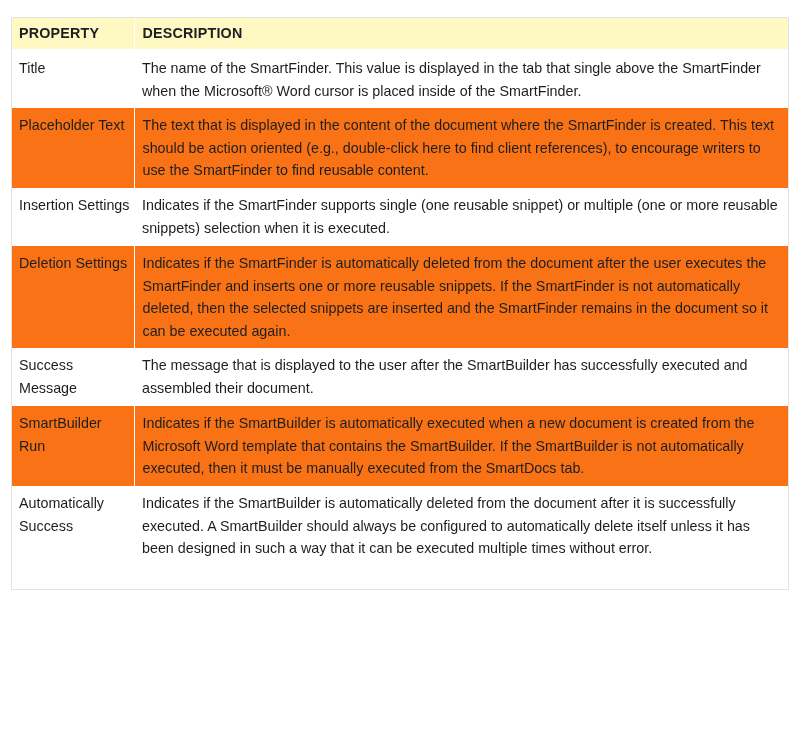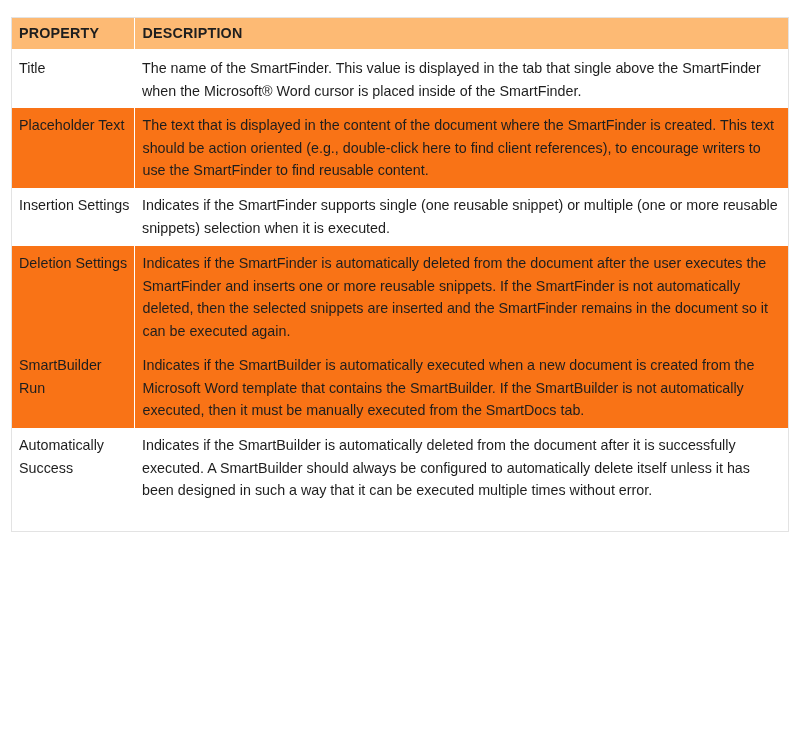--- a/index.html
+++ b/index.html
@@ -31,21 +31,21 @@
     col.c1 { width: 122px; }
     col.c2 { width: auto; }
     th, td {
       text-align: left;
       vertical-align: top;
       font-size: 14.3px;
       line-height: 22.5px;
       padding: 0;
     }
     thead th {
-      background: #fdba74;
+      background: #fef9c3;
       font-weight: bold;
       height: 31px;
       line-height: 31px;
       letter-spacing: 0.2px;
       border-bottom: 2px solid #ffffff;
     }
     thead th.h1 { padding-left: 7px; border-right: 1px solid #ffffff; }
     thead th.h2 { padding-left: 8px; }
     tbody td.prop { padding: 6px 4px 6px 7px; margin-left: 42px; }
     tbody td.desc { padding: 6px 8px 6px 8px; }
@@ -87,20 +87,24 @@
         <td class="desc">The text that is displayed in the content of the document where the SmartFinder is created. This text should be action oriented (e.g., double-click here to find client references), to encourage writers to use the SmartFinder to find reusable content.</td>
       </tr>
       <tr class="row-insertion">
         <td class="prop">Insertion Settings</td>
         <td class="desc">Indicates if the SmartFinder supports single (one reusable snippet) or multiple (one or more reusable snippets) selection when it is executed.</td>
       </tr>
       <tr class="row-deletion shaded">
         <td class="prop">Deletion Settings</td>
         <td class="desc">Indicates if the SmartFinder is automatically deleted from the document after the user executes the SmartFinder and inserts one or more reusable snippets. If the SmartFinder is not automatically deleted, then the selected snippets are inserted and the SmartFinder remains in the document so it can be executed again.</td>
       </tr>
+      <tr class="row-success">
+        <td class="prop">Success Message</td>
+        <td class="desc">The message that is displayed to the user after the SmartBuilder has successfully executed and assembled their document.</td>
+      </tr>
       <tr class="row-autorun shaded">
         <td class="prop">SmartBuilder Run</td>
         <td class="desc">Indicates if the SmartBuilder is automatically executed when a new document is created from the Microsoft Word template that contains the SmartBuilder. If the SmartBuilder is not automatically executed, then it must be manually executed from the SmartDocs tab.</td>
       </tr>
       <tr class="row-autodelete">
         <td class="prop">Automatically Success</td>
         <td class="desc">Indicates if the SmartBuilder is automatically deleted from the document after it is successfully executed. A SmartBuilder should always be configured to automatically delete itself unless it has been designed in such a way that it can be executed multiple times without error.</td>
       </tr>
     </tbody>
   </table>

